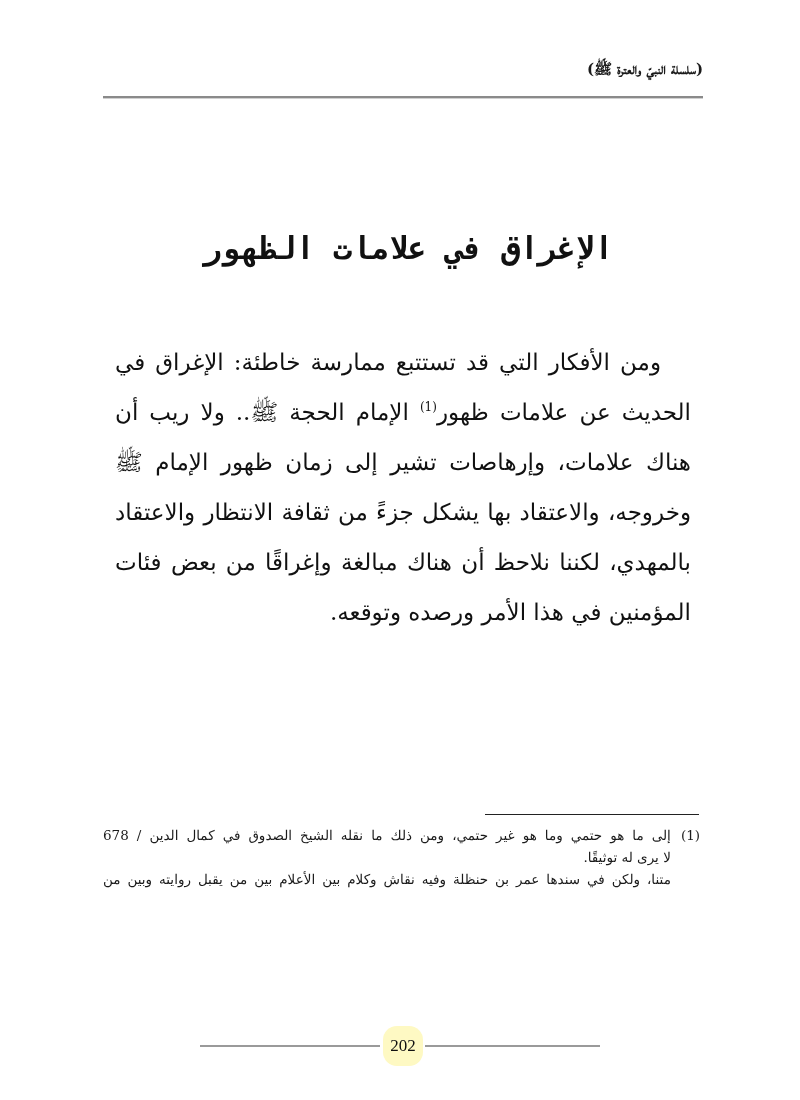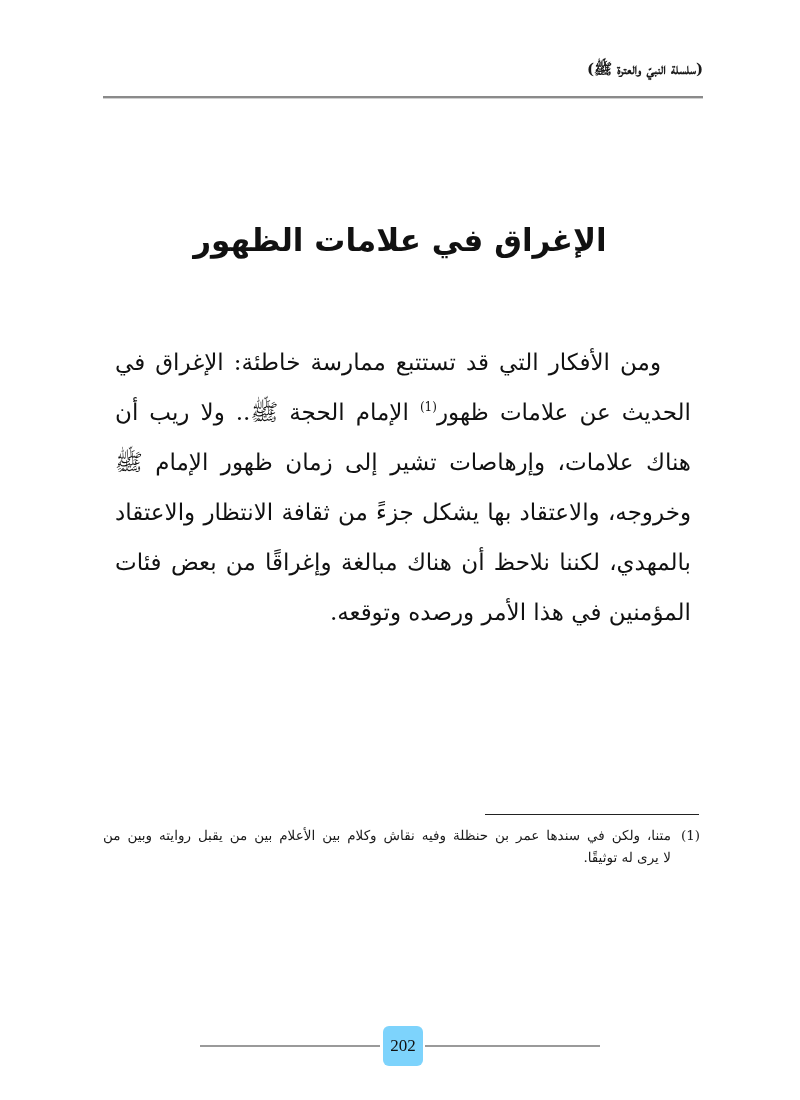--- a/index.html
+++ b/index.html
@@ -138,57 +138,58 @@
       background: #9a9a9a;
     }
     .footer-rule.left { left: 0; width: 180px; }
     .footer-rule.right { right: 0; width: 175px; }
     .page-number {
       position: absolute;
       left: 183px;
       top: 0;
       width: 40px;
       height: 40px;
-      border-radius: 6px;
-      background: #7dd3fc;
+      border-radius: 14px;
+      background: #fef9c3;
       display: flex;
       align-items: center;
       justify-content: center;
       font-family: "Liberation Serif", "DejaVu Serif", serif;
       font-size: 17px;
       color: #111111;
       direction: ltr;
     }
   </style>
 </head>
 <body>
 
 <div class="page">
 
   <div class="running-header">
     <span>(سلسلة النبيّ والعترة ﷺ)</span>
   </div>
   <div class="header-rule"></div>
 
-  <h1 class="chapter-title" style="margin:0;">الإغراق في علامات الظهور</h1>
+  <h1 class="chapter-title" style="margin:8px;font-family:Liberation Mono, monospace;">الإغراق في علامات الظهور</h1>
 
   <div class="body-text">
     <p>
       <span>ومن الأفكار التي قد تستتبع ممارسة خاطئة: الإغراق في الحديث عن علامات ظهور</span><sup class="fn-ref">(1)</sup><span> الإمام الحجة ﷺ.. ولا ريب أن هناك علامات، وإرهاصات تشير إلى زمان ظهور الإمام ﷺ وخروجه، والاعتقاد بها يشكل جزءً من ثقافة الانتظار والاعتقاد بالمهدي، لكننا نلاحظ أن هناك مبالغة وإغراقًا من بعض فئات المؤمنين في هذا الأمر ورصده وتوقعه.</span>
     </p>
   </div>
 
   <div class="footnote-rule"></div>
 
   <div class="footnotes">
     <div class="footnote">
       <span class="footnote-num">(1)</span>
       <div class="footnote-lines">
+        <span class="footnote-line">إلى ما هو حتمي وما هو غير حتمي، ومن ذلك ما نقله الشيخ الصدوق في كمال الدين / 678</span>
+        <span class="footnote-line last">لا يرى له توثيقًا.</span>
         <span class="footnote-line">متنا، ولكن في سندها عمر بن حنظلة وفيه نقاش وكلام بين الأعلام بين من يقبل روايته وبين من</span>
-        <span class="footnote-line last">لا يرى له توثيقًا.</span>
       </div>
     </div>
   </div>
 
   <div class="page-footer">
     <div class="footer-rule left"></div>
     <div class="page-number">
       <span>202</span>
     </div>
     <div class="footer-rule right"></div>

